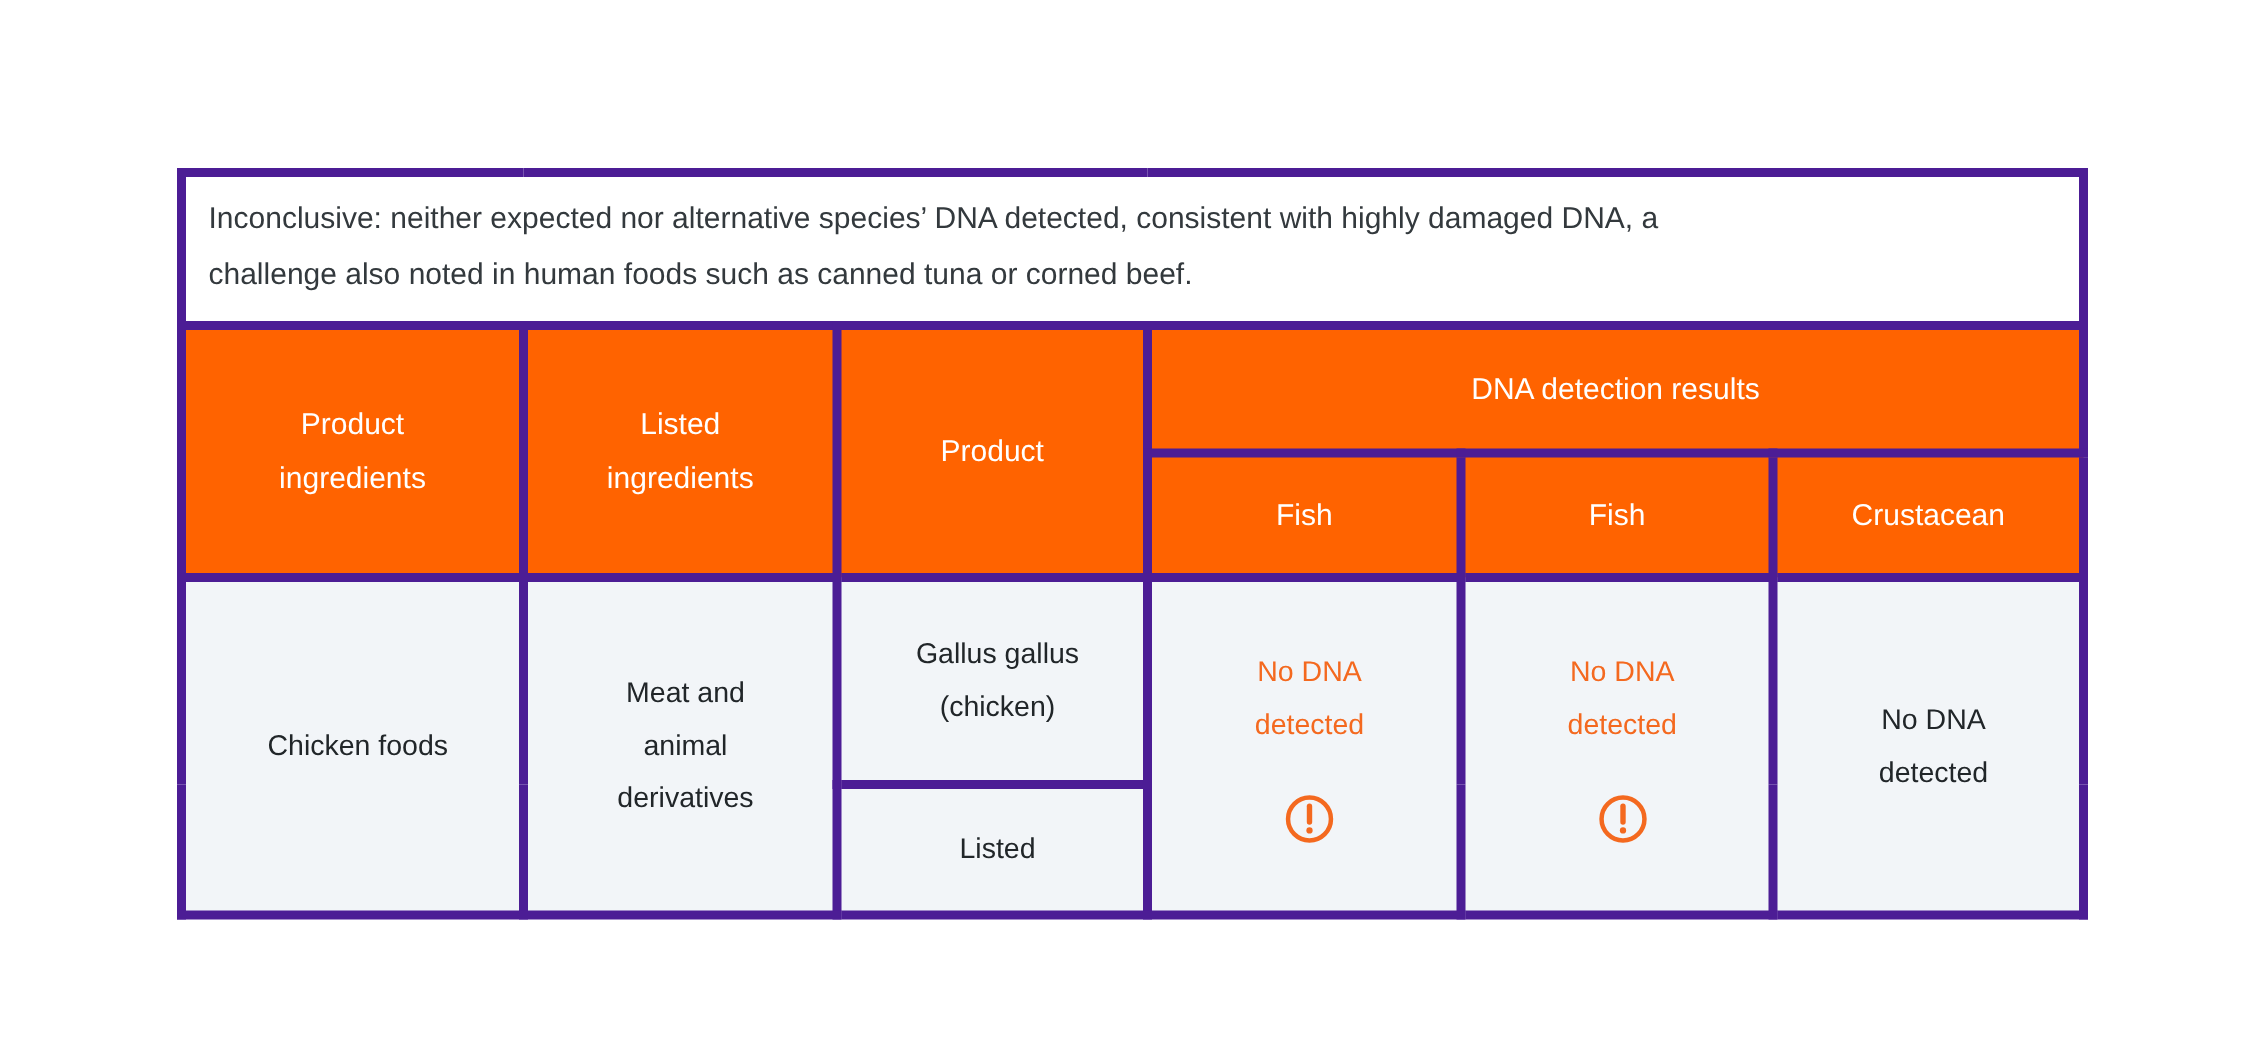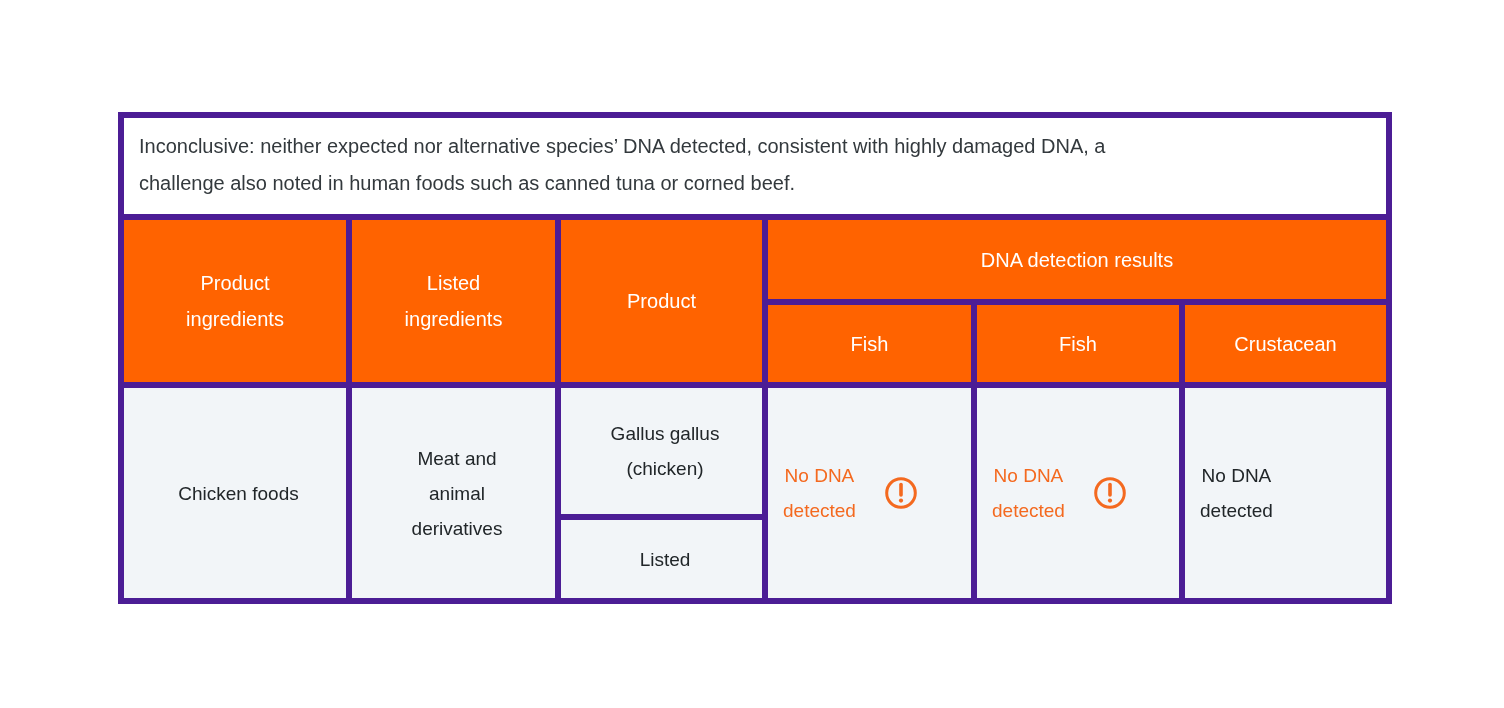--- a/index.html
+++ b/index.html
@@ -62,20 +62,21 @@
     line-height: 35px;
     text-align: center;
     vertical-align: middle;
     padding: 8px 8px 8px 15px;
     white-space: pre-line;
   }
   .result-flex {
     display: flex;
     align-items: center;
     gap: 27px;
+    flex-direction: column;
   }
   .alert-text { color: #f4691f; }
   .warn-icon { flex: 0 0 auto; display: block; }
 </style>
 </head>
 <body>
 
 <div class="table-wrap">
   <table class="results">
     <colgroup>

